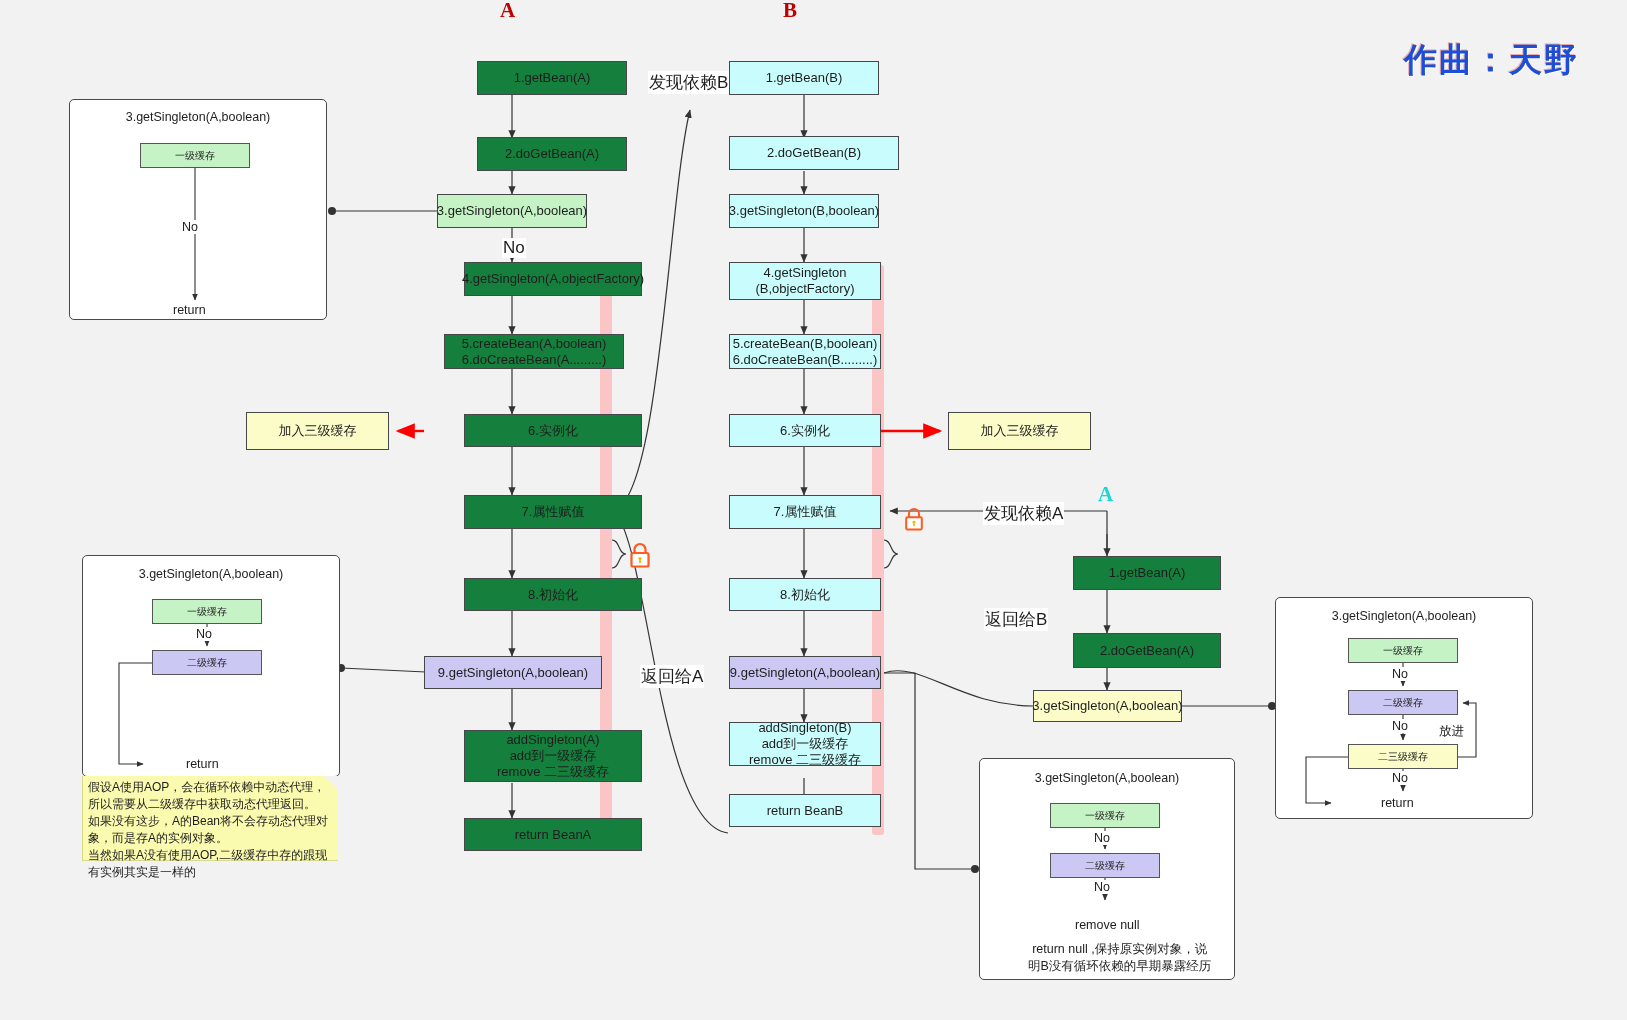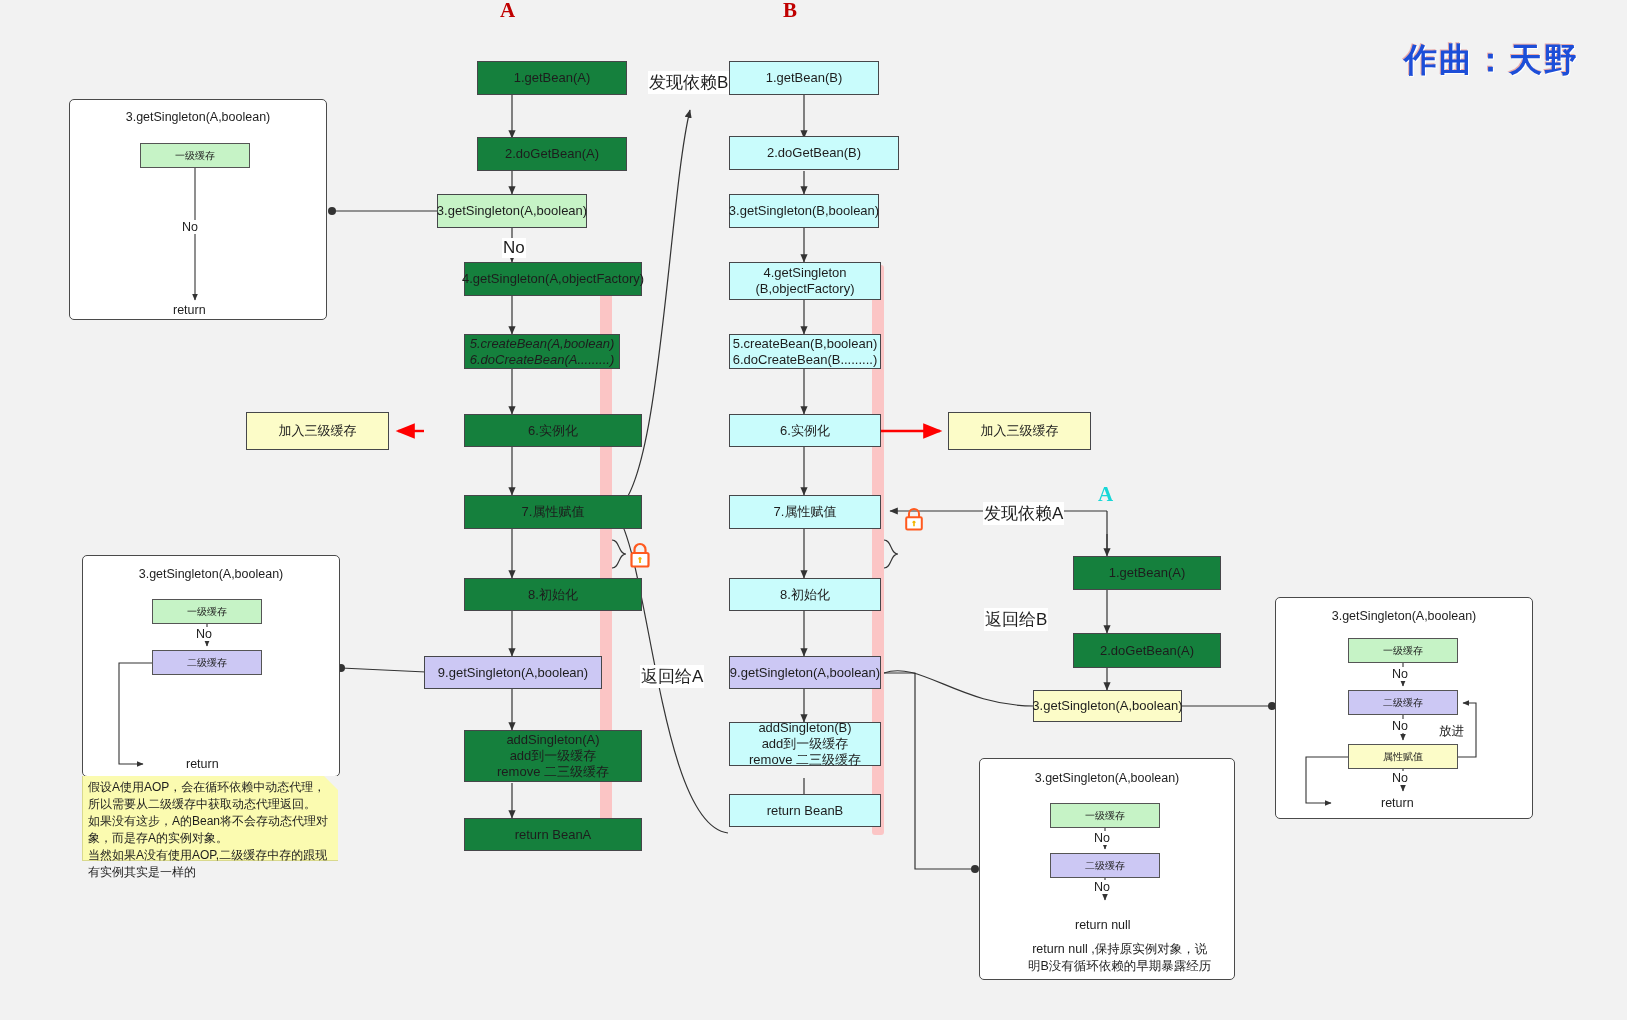--- a/index.html
+++ b/index.html
@@ -191,21 +191,21 @@
       <rect x="3.5" y="12" width="17" height="13.5" rx="1.5" fill="#fff" stroke="#ff5a1f" stroke-width="2.2"></rect>
       <circle cx="12" cy="17.5" r="1.6" fill="#f2b705"></circle>
       <path d="M12,18.5 L12,22" stroke="#f2b705" stroke-width="1.8"></path>
     </svg>
   </div>
 
   <div class="node blue" style="left:437px;top:61px;width:150px;height:34px;">1.getBean(A)</div>
   <div class="node blue" style="left:437px;top:137px;width:150px;height:34px;">2.doGetBean(A)</div>
   <div class="node green" style="left:437px;top:194px;width:150px;height:34px;">3.getSingleton(A,boolean)</div>
   <div class="node blue" style="left:424px;top:262px;width:178px;height:34px;">4.getSingleton(A,objectFactory)</div>
-  <div class="node blue" style="left:424px;top:334px;width:156px;height:35px;font-style:italic;">5.createBean(A,boolean)
+  <div class="node blue" style="left:404px;top:334px;width:180px;height:35px;">5.createBean(A,boolean)
 6.doCreateBean(A.........)</div>
   <div class="node blue" style="left:424px;top:414px;width:178px;height:33px;">6.实例化</div>
   <div class="node blue" style="left:424px;top:495px;width:178px;height:34px;">7.属性赋值</div>
   <div class="node blue" style="left:424px;top:578px;width:178px;height:33px;">8.初始化</div>
   <div class="node purple" style="left:424px;top:656px;width:178px;height:33px;">9.getSingleton(A,boolean)</div>
   <div class="node blue" style="left:424px;top:730px;width:178px;height:52px;">addSingleton(A)
 add到一级缓存
 remove 二三级缓存</div>
   <div class="node blue" style="left:424px;top:818px;width:178px;height:33px;">return BeanA</div>
 
@@ -281,30 +281,30 @@
     <div class="cache green" style="left:70px;top:44px;width:110px;height:25px;">一级缓存</div>
     <div class="cache purple" style="left:70px;top:94px;width:110px;height:25px;">二级缓存</div>
     <svg width="256" height="222" style="position:absolute;left:0;top:0;">
       <g stroke="#333" stroke-width="1.1" fill="none">
         <path d="M125,69 L125,90" marker-end="url(#arrSm)"></path>
         <path d="M125,119 L125,141" marker-end="url(#arrSm)"></path>
       </g>
     </svg>
     <div class="plain" style="left:114px;top:72px;background:#fff;">No</div>
     <div class="plain" style="left:114px;top:121px;background:#fff;">No</div>
-    <div class="plain" style="left:95px;top:159px;">return null</div>
+    <div class="plain" style="left:95px;top:159px;">remove null</div>
     <div class="plain" style="left:48px;top:182px;white-space:pre-line;text-align:center;line-height:1.35;">return null ,保持原实例对象，说
 明B没有循环依赖的早期暴露经历</div>
   </div>
 
   <div class="panel" style="left:1275px;top:597px;width:258px;height:222px;">
     <div class="panel-title" style="top:11px;">3.getSingleton(A,boolean)</div>
     <div class="cache green" style="left:72px;top:40px;width:110px;height:25px;">一级缓存</div>
     <div class="cache purple" style="left:72px;top:92px;width:110px;height:25px;">二级缓存</div>
-    <div class="cache yellow" style="left:72px;top:146px;width:110px;height:25px;">属性赋值</div>
+    <div class="cache yellow" style="left:72px;top:146px;width:110px;height:25px;">二三级缓存</div>
     <svg width="258" height="222" style="position:absolute;left:0;top:0;">
       <g stroke="#333" stroke-width="1.1" fill="none">
         <path d="M127,65 L127,88" marker-end="url(#arrSm)"></path>
         <path d="M127,117 L127,142" marker-end="url(#arrSm)"></path>
         <path d="M127,171 L127,193" marker-end="url(#arrSm)"></path>
         <path d="M72,159 L30,159 L30,205 L55,205" marker-end="url(#arrSm)"></path>
         <path d="M182,159 L200,159 L200,105 L187,105" marker-end="url(#arrSm)"></path>
       </g>
     </svg>
     <div class="plain" style="left:116px;top:69px;background:#fff;">No</div>

